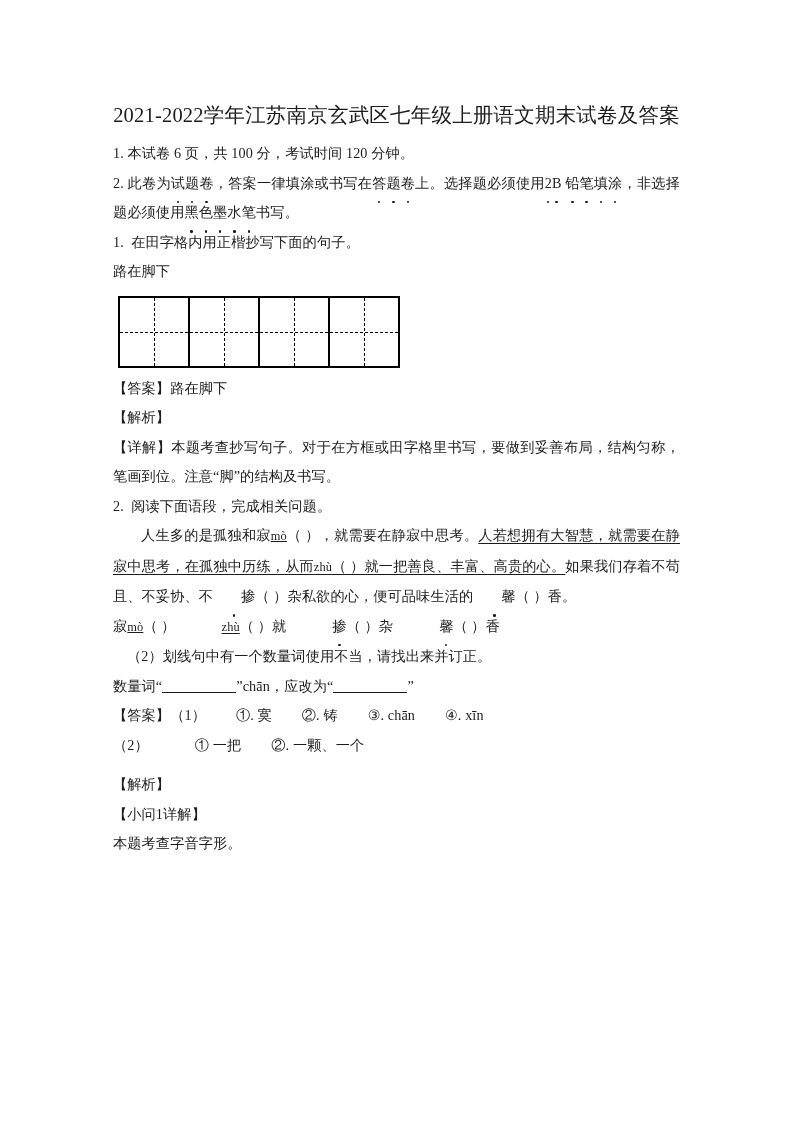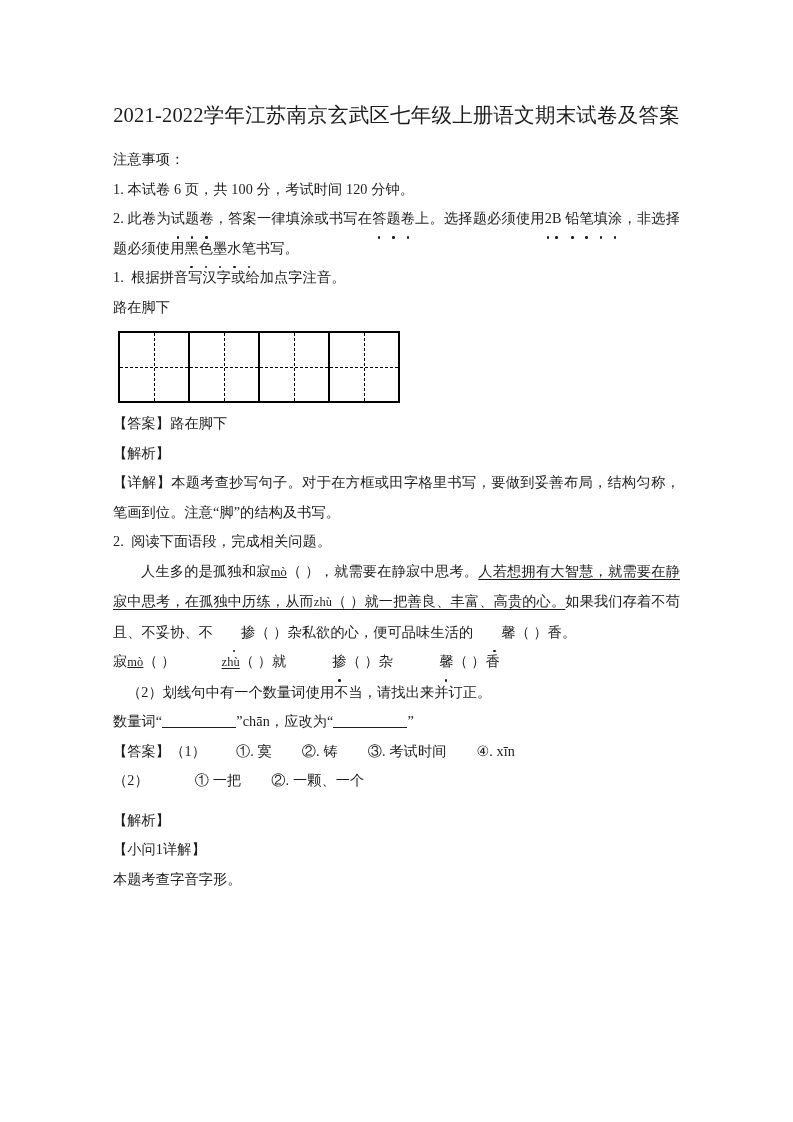--- a/index.html
+++ b/index.html
@@ -122,28 +122,27 @@
   .sp-lg { display: inline-block; width: 46px; }
 </style>
 </head>
 <body>
 
 <div class="page">
   <div class="content">
 
     <h1 class="doc-title">2021-2022学年江苏南京玄武区七年级上册语文期末试卷及答案</h1>
 
-    <p class="para gap-top">注意事项：</p>
 
     <p class="para">1. 本试卷 6 页，共 100 分，考试时间 120 分钟。</p>
 
     <p class="para"><span>2. 此卷为</span><span class="dotted"><span class="dot">试</span><span class="dot">题</span><span class="dot">卷</span></span><span>，答案一律填涂或书写在</span><span><span class="dot">答</span><span class="dot">题</span><span class="dot">卷</span></span><span>上。选择题必须使用</span><span><span class="dot">2</span><span class="dot">B</span> <span class="dot">铅</span><span class="dot">笔</span><span class="dot">填</span><span class="dot">涂</span></span><span>，非选择题必须使用</span><span><span class="dot">黑</span><span class="dot">色</span><span class="dot">墨</span><span class="dot">水</span><span class="dot">笔</span></span><span>书写。</span></p>
 
 
-    <p class="para"><span>1.</span>&nbsp;&nbsp;<span>根据拼音写汉字或给加点字注音。</span></p>
+    <p class="para"><span>1.</span>&nbsp;&nbsp;<span>在田字格内用正楷抄写下面的句子。</span></p>
 
     <p class="para">路在脚下</p>
 
     <div class="tianzige-wrap">
       <div class="tianzige">
         <div class="tz-cell"></div>
         <div class="tz-cell"></div>
         <div class="tz-cell"></div>
         <div class="tz-cell"></div>
       </div>
@@ -159,21 +158,21 @@
 
     <p class="para indent-2"><span>人生多的是孤独和寂</span><span class="py">mò</span><span>（    ），就需要在静寂中思考。</span><span class="uline">人若想拥有大智慧，就需要在静寂中思考，在孤独中历练，从而</span><span class="uline py">zhù</span><span class="uline">（    ）就一把善良、丰富、高贵的心。</span><span>如果我们存着不苟且、不妥协、不</span><span class="dot">掺</span><span>（    ）杂私欲的心，便可品味生活的</span><span class="dot">馨</span><span>（    ）香。</span></p>
 
 
     <p class="para"><span>寂</span><span class="py">mò</span><span>（        ）</span><span class="sp-lg"></span><span class="py py-u">zhù</span><span>（        ）</span><span>就</span><span class="sp-lg"></span><span class="dot">掺</span><span>（        ）</span><span>杂</span><span class="sp-lg"></span><span class="dot">馨</span><span>（        ）</span><span>香</span></p>
 
     <p class="para indent-1">（2）划线句中有一个数量词使用不当，请找出来并订正。</p>
 
     <p class="para"><span>数量词“</span><span class="blank"></span><span>”chān，应改为“</span><span class="blank"></span><span>”</span></p>
 
-    <p class="para"><span>【答案】</span><span>（1）</span><span class="sp-md"></span><span>①.</span>&nbsp;<span>寞</span><span class="sp-md"></span><span>②.</span>&nbsp;<span>铸</span><span class="sp-md"></span><span>③.</span>&nbsp;<span>考试时间</span><span class="sp-md"></span><span>④.</span>&nbsp;<span>xīn</span></p>
+    <p class="para"><span>【答案】</span><span>（1）</span><span class="sp-md"></span><span>①.</span>&nbsp;<span>寞</span><span class="sp-md"></span><span>②.</span>&nbsp;<span>铸</span><span class="sp-md"></span><span>③.</span>&nbsp;<span>chān</span><span class="sp-md"></span><span>④.</span>&nbsp;<span>xīn</span></p>
 
     <p class="para"><span>（2）</span><span class="sp-lg"></span><span>①</span>&nbsp;<span>一把</span><span class="sp-md"></span><span>②.</span>&nbsp;<span>一颗、一个</span></p>
 
     <p class="para gap-top">【解析】</p>
 
     <p class="para">【小问1详解】</p>
 
     <p class="para">本题考查字音字形。</p>
 
   </div>

